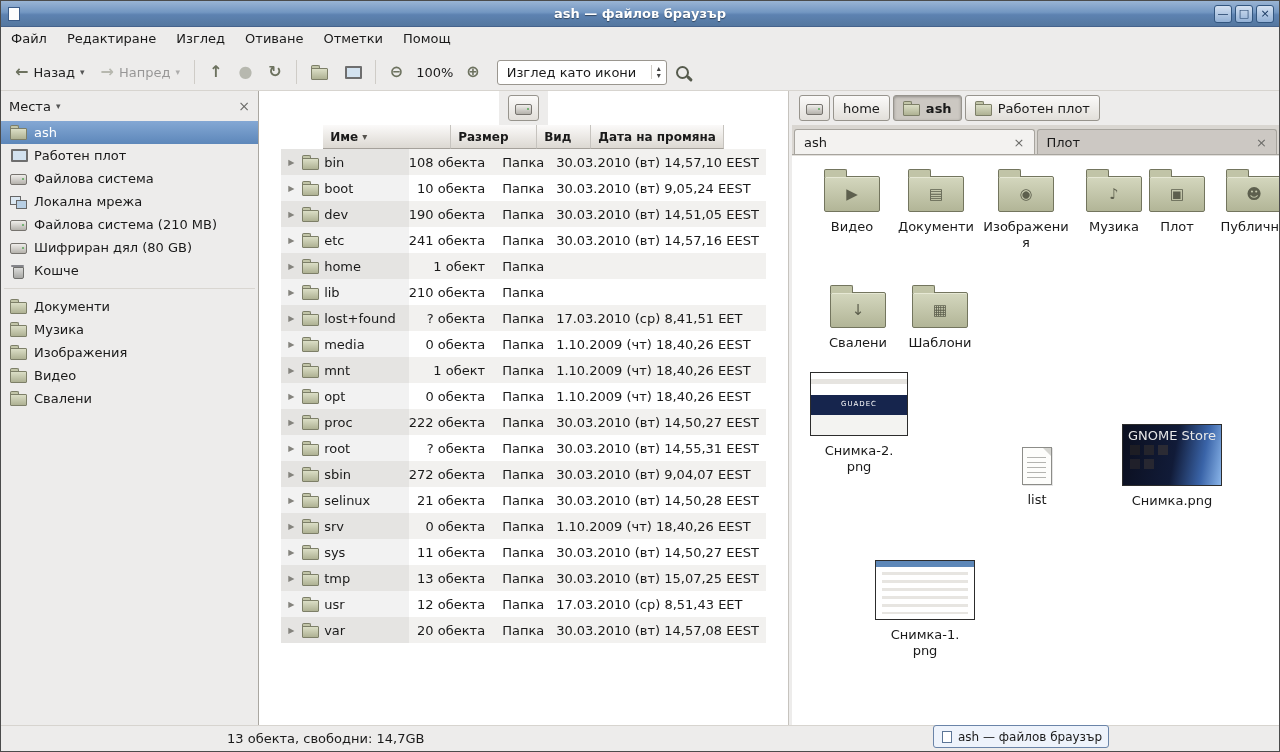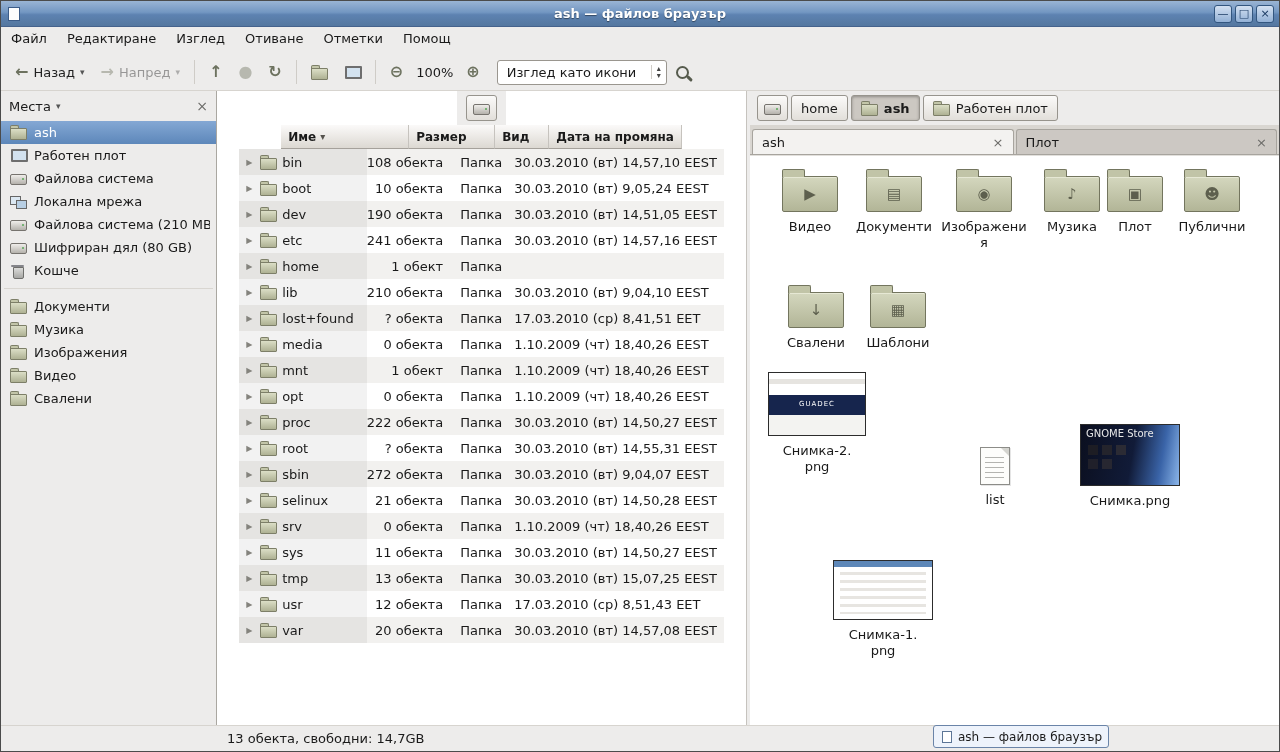--- a/index.html
+++ b/index.html
@@ -58,21 +58,21 @@
     border:1px solid #666;background:#b8cfe4;}
   .icn.trash::before{content:"";position:absolute;left:3px;top:4px;width:9px;height:10px;
     background:linear-gradient(#dcdcda,#a7a7a4);border:1px solid #6f6f6c;border-radius:0 0 2px 2px;}
   .icn.trash::after{content:"";position:absolute;left:1px;top:2px;width:13px;height:2px;background:#85858a;border-radius:1px;}
 
   
   .main{position:absolute;top:90px;bottom:26px;left:0;right:0;display:flex;}
   .vsplit{width:4px;background:#edeceb;border-left:1px solid #c6c3be;flex:none;}
 
   
-  .sidebar{width:216px;flex:none;background:#edeceb;border-right:1px solid #aaa7a1;
+  .sidebar{width:258px;flex:none;background:#edeceb;border-right:1px solid #aaa7a1;
     display:flex;flex-direction:column;}
   .sidebar-header{height:30px;display:flex;align-items:center;gap:5px;padding:0 8px;}
   .side-close{margin-left:auto;color:#6b6b68;font-size:14px;}
   .side-item{display:flex;align-items:center;gap:7px;height:23px;padding:0 6px 0 9px;}
   .side-item.selected{background:linear-gradient(#84a8d4,#5d87ba);color:#fff;}
   .side-sep{height:1px;background:#d9d6d1;margin:6px 3px;}
   .side-label{white-space:nowrap;overflow:hidden;}
 
   
   .pane-left{width:529px;flex:none;display:flex;flex-direction:column;background:#fff;align-items:center;}
@@ -123,21 +123,21 @@
     background:repeating-linear-gradient(#b4b4b0 0 1px,transparent 1px 5px);}
 
   .thumb{position:relative;border:1px solid #2c2c2c;background:#fff;}
   .image-thumb-1{width:98px;height:64px;
     background:linear-gradient(#ffffff 0 10%,#e6e4e0 10% 18%,#ffffff 18% 36%,#16254d 36% 68%,#f3f3f1 68% 100%);}
   .tt1{position:absolute;top:44%;left:0;right:0;text-align:center;color:#fff;font-size:7px;letter-spacing:1px;}
   .image-thumb-2{width:100px;height:62px;
     background:linear-gradient(100deg,#0b0f1f 0%,#111b38 52%,#3a64a8 80%,#8ab5e9 100%);}
   .image-thumb-2::after{content:"";position:absolute;left:7px;top:20px;width:10px;height:10px;background:#1d1d24;
     box-shadow:14px 0 0 #24242c,28px 0 0 #2b2b34,0 14px 0 #20202a,14px 14px 0 #272731;}
-  .tt2{position:absolute;top:3px;left:5px;color:#e8e8e8;font-size:10px;}
+  .tt2{position:absolute;top:3px;left:5px;color:#e8e8e8;font-size:13px;}
   .image-thumb-3{width:100px;height:60px;background:#fff;}
   .image-thumb-3::before{content:"";position:absolute;left:0;right:0;top:0;height:6px;background:#5d87b8;}
   .image-thumb-3::after{content:"";position:absolute;left:6px;top:11px;width:86px;height:42px;
     background:repeating-linear-gradient(#e7e5e1 0 3px,#ffffff 3px 8px);}
 
   
   .pos0{left:18px;top:10px;} .pos1{left:102px;top:10px;} .pos2{left:188px;top:10px;width:92px;}
   .pos3{left:280px;top:10px;} .pos4{left:352px;top:10px;width:66px;} .pos5{left:420px;top:10px;}
   .pos6{left:24px;top:126px;} .pos7{left:106px;top:126px;} .pos8{left:188px;top:126px;}
   .pos9{left:14px;top:216px;width:106px;} .pos10{left:212px;top:284px;width:66px;}
@@ -358,21 +358,20 @@
             <div class="cell c2">Папка</div>
           </div>
           <div class="lrow">
             <div class="cell c0">
               <div class="expander">▶</div>
               <div class="icn folder"></div>
               <div class="cname">lib</div>
             </div>
             <div class="cell c1">210 обекта</div>
             <div class="cell c2">Папка</div>
-            <div class="cell c3">30.03.2010 (вт) 9,04,10 EEST</div>
           </div>
           <div class="lrow shade">
             <div class="cell c0">
               <div class="expander">▶</div>
               <div class="icn folder"></div>
               <div class="cname">lost+found</div>
             </div>
             <div class="cell c1">? обекта</div>
             <div class="cell c2">Папка</div>
             <div class="cell c3">17.03.2010 (ср) 8,41,51 EET</div>

